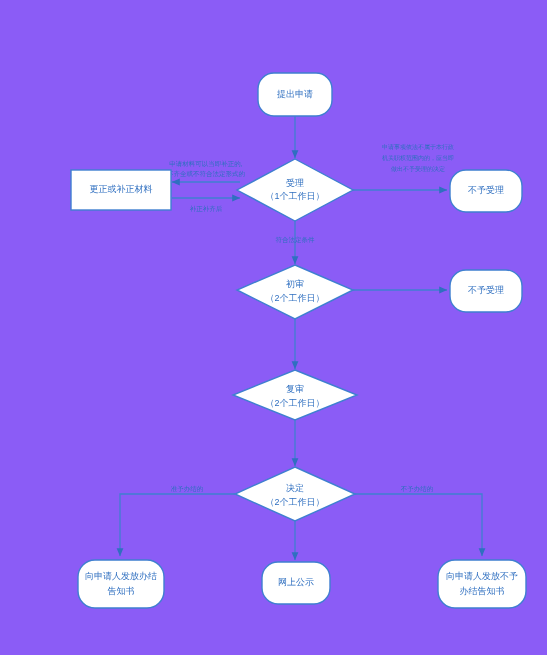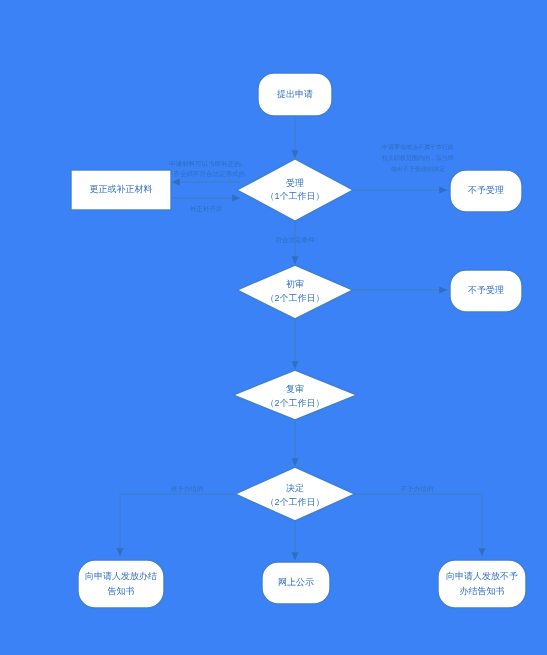--- a/index.html
+++ b/index.html
@@ -10,21 +10,21 @@
   body {
     width: 547px;
     height: 655px;
     font-family: "Liberation Sans", "DejaVu Sans", sans-serif;
     overflow: hidden;
   }
   #flowchart-root {
     position: relative;
     width: 547px;
     height: 655px;
-    background: #3b82f6;
+    background: #8b5cf6;
   }
   svg#flow-svg {
     display: block;
     width: 547px;
     height: 655px;
   }
   .node-shape {
     fill: #ffffff;
     stroke: #3f7fd0;
     stroke-width: 1.4;

